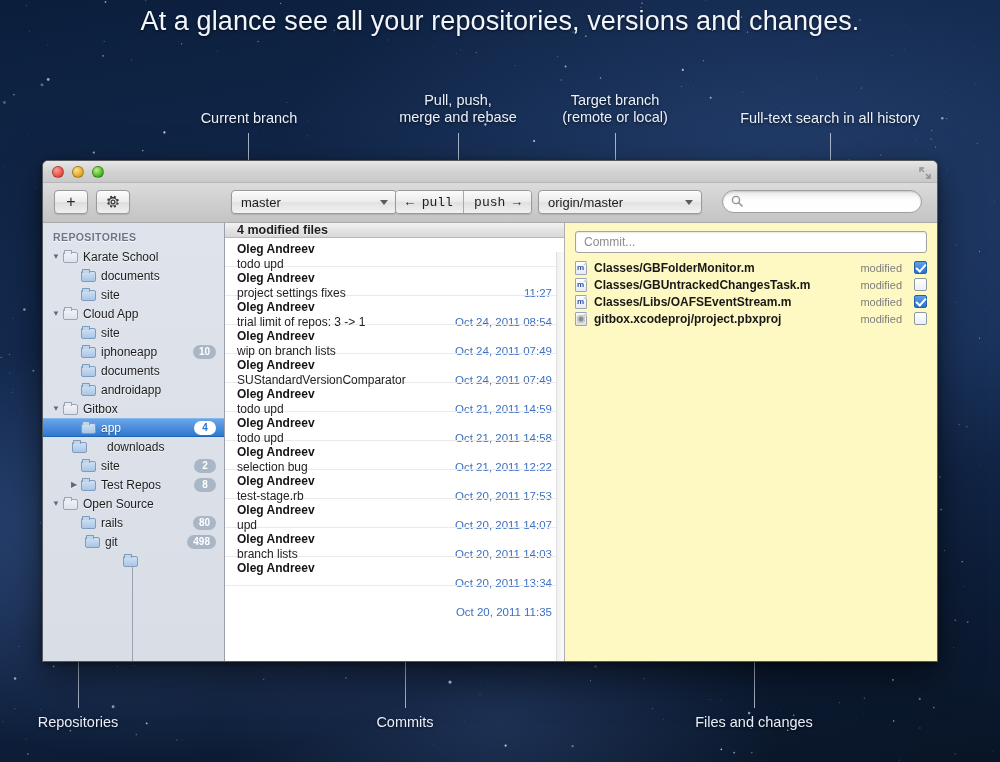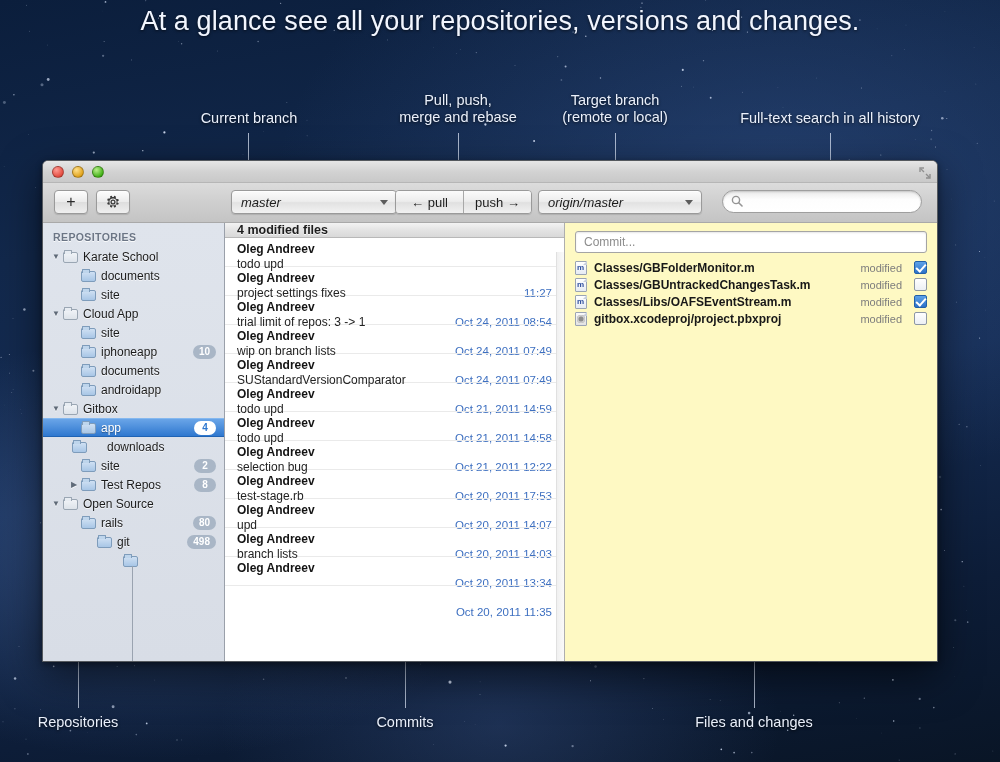--- a/index.html
+++ b/index.html
@@ -84,39 +84,40 @@
     cursor: default;
   }
   .btn-add  { left: 11px;  width: 34px; font-size:16px; }
   .btn-gear { left: 53px;  width: 34px; }
   .popup {
     position:absolute; top:7px; height:24px;
     background: linear-gradient(180deg,#fbfbfb 0%,#ededed 47%,#e2e2e2 53%,#f2f2f2 100%);
     border:1px solid #9a9a9a; border-radius:4px;
     box-shadow: 0 1px 0 rgba(255,255,255,.7) inset, 0 1px 1px rgba(0,0,0,.12);
     font-size:13px; color:#1c1c1c;
-    display:flex; align-items:center; padding-left:9px; cursor:default;font-style:italic;
+    display:flex; align-items:center; padding-left:9px; cursor:default;
   }
   .popup .arrow {
     position:absolute; right:8px; top:9px;
     width:0;height:0;border-left:4.5px solid transparent;border-right:4.5px solid transparent;
     border-top:5.5px solid #5c5c5c;
   }
   .popup-branch { left: 188px; width: 166px; }
   .popup-remote { left: 495px; width: 164px; }
   .seg {
     position:absolute; top:7px; left:352px; width:137px; height:24px;
     display:flex;
     border:1px solid #9a9a9a; border-radius:4px; overflow:hidden;
     box-shadow: 0 1px 0 rgba(255,255,255,.7) inset, 0 1px 1px rgba(0,0,0,.12);
   }
   .seg > div {
     flex:1; display:flex; align-items:center; justify-content:center;
     font-size:13px; color:#1d1d1d; cursor:default;
     background: linear-gradient(180deg,#fbfbfb 0%,#ececec 47%,#e0e0e0 53%,#f1f1f1 100%);
+    font-family: Liberation Mono, monospace;
   }
   .seg > div + div { border-left:1px solid #a8a8a8; }
   .searchfield {
     position:absolute; top:7px; left:679px; width:200px; height:23px;
     background: linear-gradient(180deg,#e9e9e9 0%, #fdfdfd 40%, #ffffff 100%);
     border:1px solid #9e9e9e; border-radius:12px;
     box-shadow: 0 1px 2px rgba(0,0,0,.16) inset;
     display:flex; align-items:center; padding-left:8px;
   }
   .searchfield .q { margin-right:5px; opacity:.62; }
@@ -919,21 +920,21 @@
             <span class="sname">Open Source</span>
           </div>
           <div class="srow" style="padding-left: 24px;">
             <span class="tw"></span>
             <span class="folder">
               <i></i>
             </span>
             <span class="sname">rails</span>
             <span class="badge">80</span>
           </div>
-          <div class="srow" style="padding-left: 40px;">
+          <div class="srow" style="padding-left: 28px;">
             <span class="tw"></span>
             <span class="folder">
               <i></i>
             </span>
             <span class="sname">git</span>
             <span class="badge">498</span>
           </div>
           <div class="srow" style="padding-left: 24px; gap: 42px;">
             <span class="tw"></span>
             <span class="folder">

